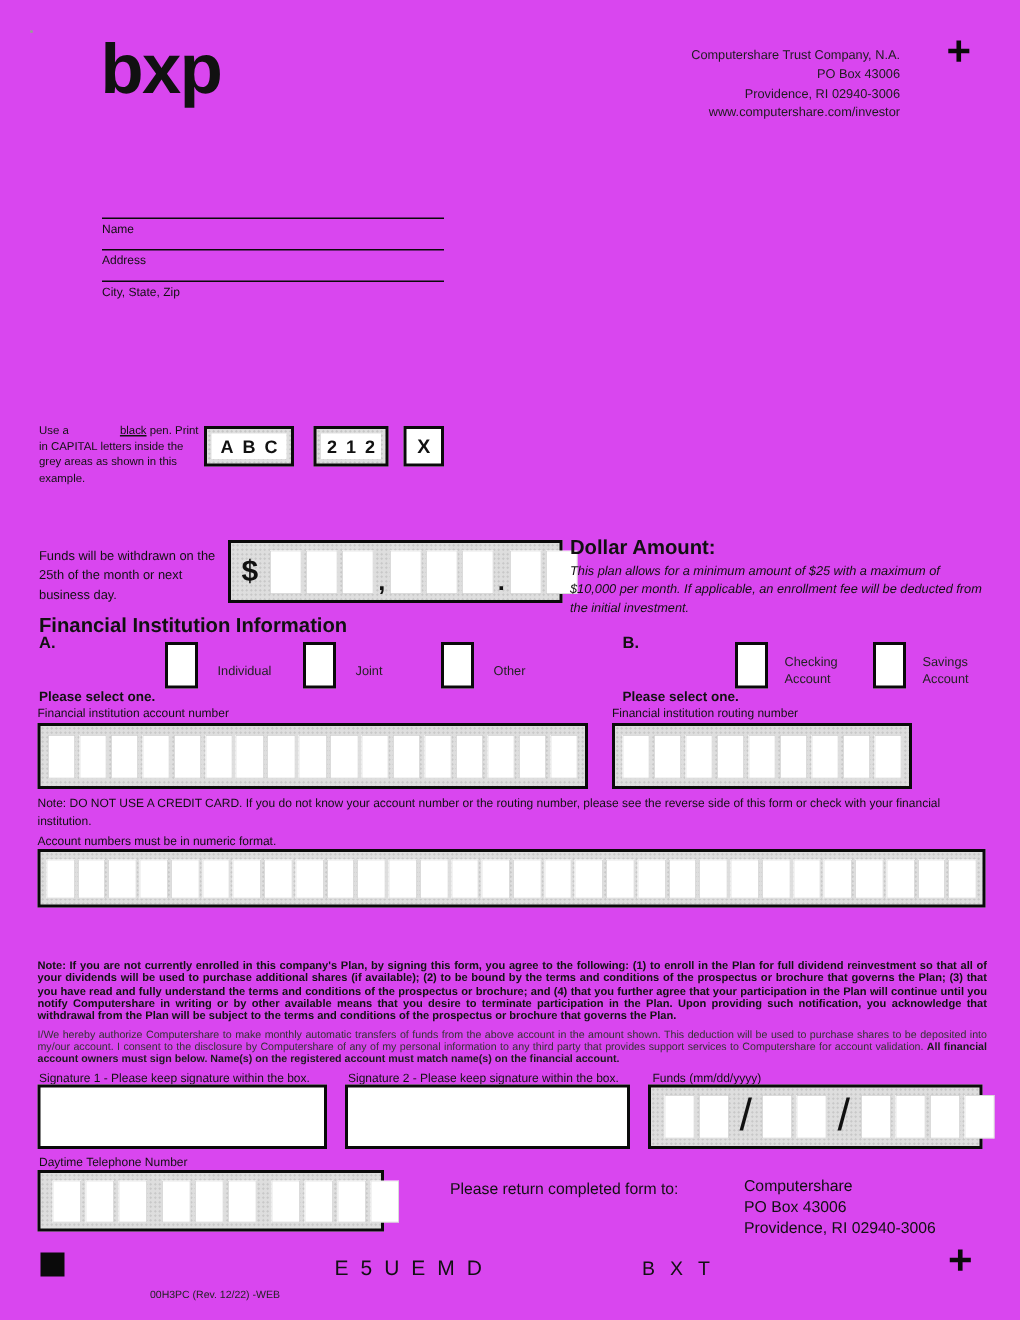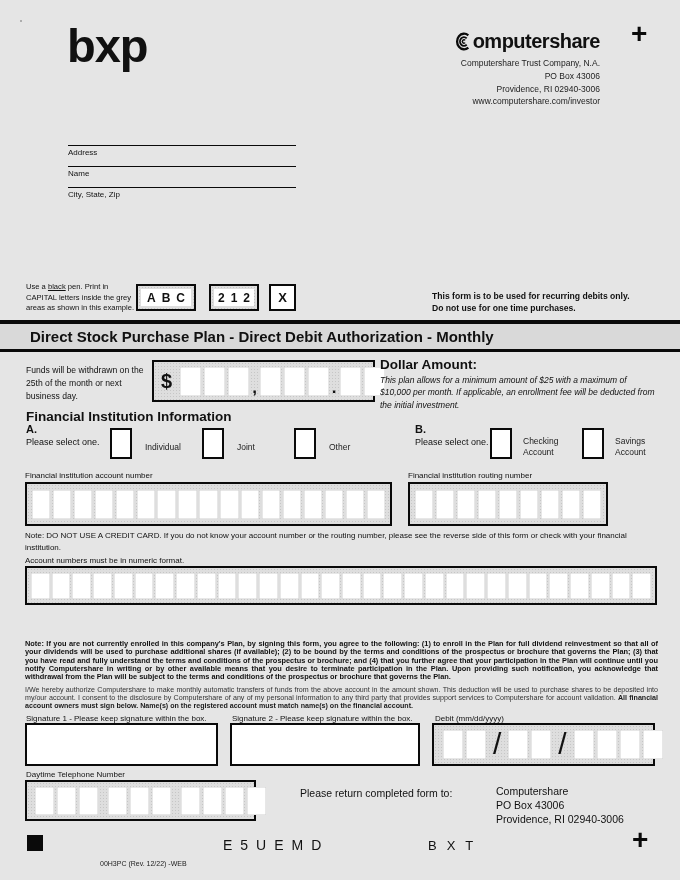--- a/index.html
+++ b/index.html
@@ -1,38 +1,38 @@
 <!DOCTYPE html>
 <html><head>
 <meta charset="utf-8">
 <style>
   * { margin:0; padding:0; box-sizing:border-box; }
   body { background:#fff; font-family:"Liberation Sans", sans-serif; color:#111; }
-  .page { position:relative; width:680px; height:880px; background:#e5e5e5; overflow:hidden; }
+  .page { position:relative; width:680px; height:880px; background:#d946ef; overflow:hidden; }
 
   
   .reg-dot { position:absolute; left:20px; top:20px; width:2px; height:2px; background:#9a9a9a; border-radius:50%; }
   .bxp-logo { position:absolute; left:67px; top:22px; font-size:47px; font-weight:700; letter-spacing:-1px; line-height:1; }
   .plus-mark { position:absolute; font-size:28px; font-weight:600; line-height:1; color:#0a0a0a; }
   .plus-top { left:631px; top:20px; }
   .plus-bottom { left:632px; top:826px; }
   .cs-block { position:absolute; right:80px; top:30px; width:240px; text-align:right; }
   .cs-logo { display:flex; justify-content:flex-end; align-items:center; font-size:20px; font-weight:700; letter-spacing:-0.5px; margin-bottom:4px; }
   .cs-logo svg { margin-right:1px; }
   .cs-addr { font-size:8.5px; line-height:1.5; color:#1c1c1c; }
   .cs-tel { display:flex; justify-content:flex-end; gap:20px; font-size:8.5px; line-height:1.5; color:#1c1c1c; }
 
   
   .mail-fields { position:absolute; left:68px; top:145px; width:228px; }
   .mail-field { border-top:1.5px solid #0a0a0a; margin-bottom:9px; }
   .mail-label { font-size:8px; padding-top:2px; color:#111; }
 
   
   .pen-note { position:absolute; left:26px; top:282px; width:112px; font-size:7.6px; line-height:1.4; }
-  .pen-note .u { text-decoration:underline; }
+  .pen-note .u { text-decoration:underline;margin-left:32px; }
   .sample-box { position:absolute; top:284px; height:27px; border:2px solid #0a0a0a; background:#dedede;
     background-image:radial-gradient(#c4c4c4 0.6px, transparent 0.7px); background-size:3px 3px;
     display:flex; align-items:flex-start; justify-content:center; padding:3px; }
   .sample-inner { background:#fff; height:100%; width:100%; display:flex; align-items:center; justify-content:center;
     font-size:12px; font-weight:600; letter-spacing:6px; padding-left:6px; }
   .sample-abc { left:136px; width:60px; }
   .sample-123 { left:209px; width:50px; }
   .sample-x { position:absolute; left:269px; top:284px; width:27px; height:27px; border:2px solid #0a0a0a; background:#fff;
     display:flex; align-items:center; justify-content:center; font-size:13px; font-weight:600; }
   .recurring { position:absolute; left:432px; top:290px; font-size:8.6px; font-weight:700; line-height:1.45; }
@@ -54,21 +54,21 @@
   .dollar-box .cur { font-size:20px; font-weight:700; margin-right:5px; }
   .dollar-box .cell { width:21px; height:29px; }
   .dollar-box .sep { font-size:17px; font-weight:700; align-self:flex-end; line-height:1; margin-bottom:4px; }
   .dollar-amt { position:absolute; left:380px; top:357px; width:278px; }
   .dollar-amt h3 { font-size:13.5px; font-weight:700; margin-bottom:2px; }
   .dollar-amt p { font-size:8.5px; line-height:1.45;font-style:italic; }
 
   
   .fii-head { position:absolute; left:26px; top:409px; font-size:13.5px; font-weight:700; }
   .sec-label { position:absolute; font-size:11px; font-weight:700; }
-  .sel-label { position:absolute; font-size:9px; font-weight:400; }
+  .sel-label { position:absolute; font-size:9px; font-weight:700;margin-top:22px; }
   .cb { position:absolute; width:22px; height:31px; border:2.5px solid #0a0a0a; background:#fff; }
   .cb-lab { position:absolute; font-size:8.5px; color:#222; line-height:1.35; }
 
   .field-lab { position:absolute; font-size:8px; color:#111; }
   .acct-box { position:absolute; left:25px; top:482px; width:367px; height:44px; padding:0 5px; gap:2.5px; }
   .acct-box .cell { flex:1 1 0; height:29px; }
   .rout-box { position:absolute; left:408px; top:482px; width:200px; height:44px; padding:0 5px; gap:2.5px; }
   .rout-box .cell { flex:1 1 0; height:29px; }
   .note-lines { position:absolute; left:25px; top:530px; width:634px; font-size:8px; line-height:1.55; }
   .name-box { position:absolute; left:25px; top:566px; width:632px; height:39px; padding:0 4px; gap:2px; }
@@ -104,64 +104,49 @@
 </head>
 <body>
 
 <div class="page">
 
   <div class="reg-dot"></div>
   <div class="bxp-logo">bxp</div>
   <div class="plus-mark plus-top">+</div>
 
   <div class="cs-block">
-    <div class="cs-logo">
-      <svg width="18" height="21" viewBox="0 0 22 24">
-        <path d="M17.5,4.5 A8.5,9.5 0 1 0 17.5,19.5" fill="none" stroke="#0a0a0a" stroke-width="2.8"></path>
-        <path d="M15.5,8.2 A4.8,5.3 0 1 0 15.5,15.8" fill="none" stroke="#0a0a0a" stroke-width="2.3"></path>
-        <path d="M13.6,10.6 A1.9,2.1 0 1 0 13.6,13.4" fill="none" stroke="#0a0a0a" stroke-width="1.8"></path>
-      </svg>
-      <span>omputershare</span>
-    </div>
     <div class="cs-addr">Computershare Trust Company, N.A.</div>
     <div class="cs-addr">PO Box 43006</div>
     <div class="cs-addr">Providence, RI 02940-3006</div>
     <div class="cs-addr">www.computershare.com/investor</div>
   </div>
 
   <div class="mail-fields">
     <div class="mail-field">
+      <div class="mail-label">Name</div>
+    </div>
+    <div class="mail-field">
       <div class="mail-label">Address</div>
-    </div>
-    <div class="mail-field">
-      <div class="mail-label">Name</div>
     </div>
     <div class="mail-field">
       <div class="mail-label">City, State, Zip</div>
     </div>
   </div>
 
   <div class="pen-note"><span>Use a </span><span class="u">black</span><span> pen. Print in CAPITAL letters inside the grey areas as shown in this example.</span></div>
 
   <div class="sample-box sample-abc">
     <div class="sample-inner">ABC</div>
   </div>
   <div class="sample-box sample-123">
     <div class="sample-inner">212</div>
   </div>
   <div class="sample-x">X</div>
 
-  <div class="recurring">
-    <div>This form is to be used for recurring debits only.</div>
-    <div>Do not use for one time purchases.</div>
-  </div>
-
-  <div class="title-bar">
-    <span>Direct Stock Purchase Plan - Direct Debit Authorization - Monthly</span>
-  </div>
+
 
   <div class="funds-note">Funds will be withdrawn on the 25th of the month or next business day.</div>
 
   <div class="greybox dollar-box">
     <span class="cur">$</span>
     <div style="display:flex;gap:3px;">
         <div class="cell"></div>
         <div class="cell"></div>
         <div class="cell"></div>
       </div>
@@ -273,21 +258,21 @@
       <div class="cell"></div>
     </div>
 
   <div class="legal">
     <div class="p1">Note: If you are not currently enrolled in this company's Plan, by signing this form, you agree to the following: (1) to enroll in the Plan for full dividend reinvestment so that all of your dividends will be used to purchase additional shares (if available); (2) to be bound by the terms and conditions of the prospectus or brochure that governs the Plan; (3) that you have read and fully understand the terms and conditions of the prospectus or brochure; and (4) that you further agree that your participation in the Plan will continue until you notify Computershare in writing or by other available means that you desire to terminate participation in the Plan. Upon providing such notification, you acknowledge that withdrawal from the Plan will be subject to the terms and conditions of the prospectus or brochure that governs the Plan.</div>
     <div class="p2"><span>I/We hereby authorize Computershare to make monthly automatic transfers of funds from the above account in the amount shown. This deduction will be used to purchase shares to be deposited into my/our account. I consent to the disclosure by Computershare of any of my personal information to any third party that provides support services to Computershare for account validation. </span><b>All financial account owners must sign below. Name(s) on the registered account must match name(s) on the financial account.</b></div>
   </div>
 
   <div class="sig-lab" style="left:26px;">Signature 1 - Please keep signature within the box.</div>
   <div class="sig-lab" style="left:232px;">Signature 2 - Please keep signature within the box.</div>
-  <div class="sig-lab" style="left:435px;">Debit (mm/dd/yyyy)</div>
+  <div class="sig-lab" style="left:435px;">Funds (mm/dd/yyyy)</div>
   <div class="sig-box" style="left:25px;width:193px;"></div>
   <div class="sig-box" style="left:230px;width:190px;"></div>
 
   <div class="greybox date-box">
     <div style="display:flex;gap:3px;">
         <div class="cell"></div>
         <div class="cell"></div>
       </div>
     <span class="slash">/</span>
     <div style="display:flex;gap:3px;">

